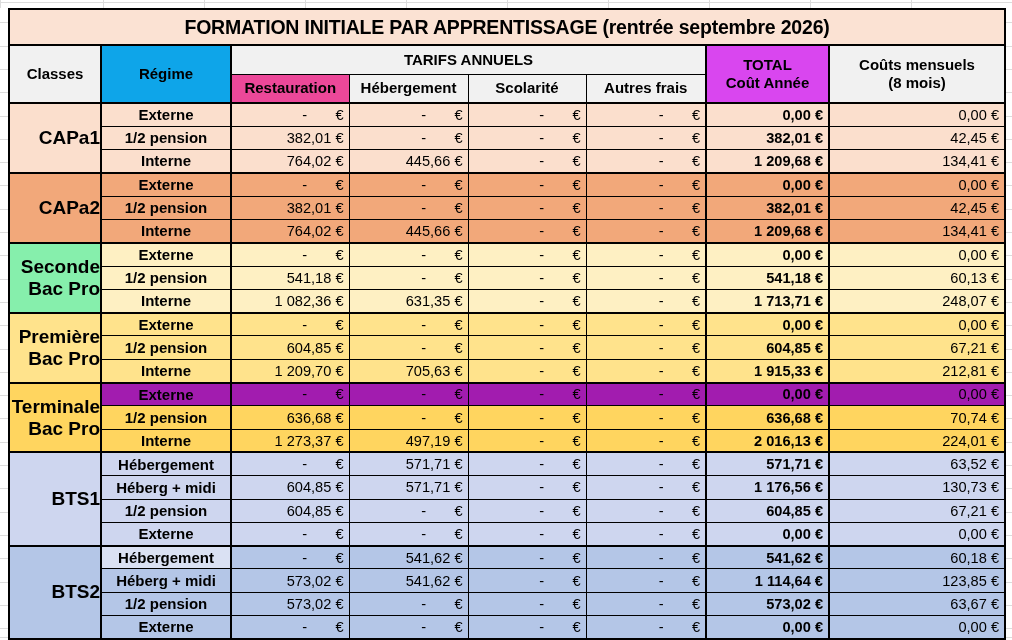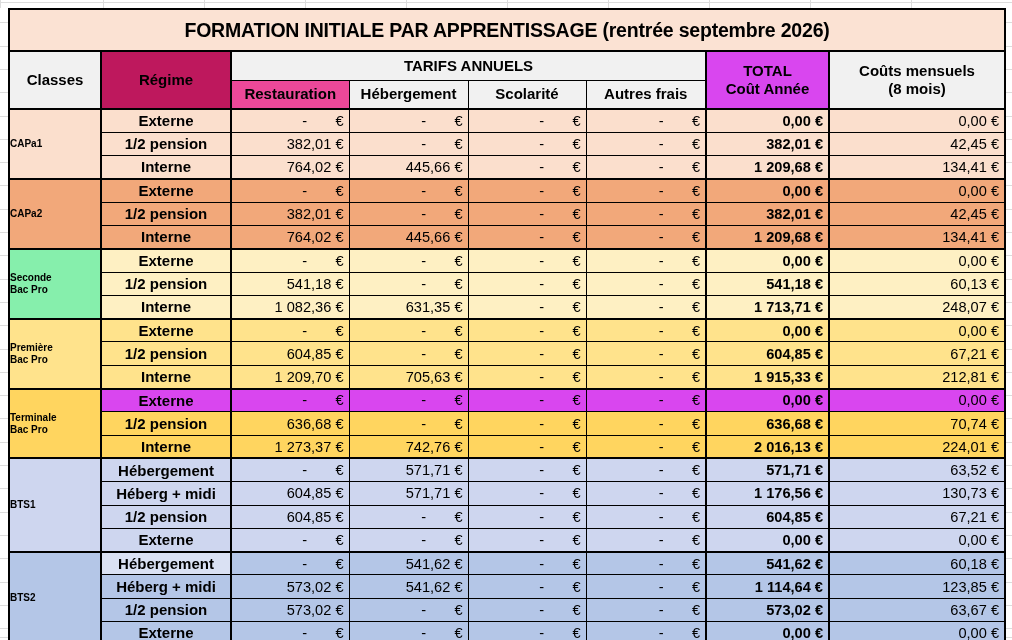--- a/index.html
+++ b/index.html
@@ -22,27 +22,27 @@
     background-image:repeating-linear-gradient(to bottom,transparent 0 22.3px,#dcdcdc 22.3px 23.3px);}
 
   table#tariff-table{
     position:absolute;left:8px;top:8px;z-index:1;
     width:996px;border-collapse:collapse;table-layout:fixed;
     border:2px solid #000;background:#fff;
   }
   td{border:1px solid #000;vertical-align:middle;overflow:hidden;white-space:nowrap;padding:0}
   tr.data{height:23.3px}
   tr.hrow{height:29px}
-  tr.trow{height:42px}
+  tr.trow{height:36px}
   tr.gf td{border-top:2px solid #000}
   .thL{border-left:2px solid #000}
   .title-cell{font-weight:bold;font-size:19.5px;text-align:center;border-bottom:2px solid #000;letter-spacing:-0.2px}
   .hd{font-weight:bold;font-size:15px;text-align:center;line-height:1.2}
   tr.subrow td{border-bottom:2px solid #000}
-  .cls{font-weight:bold;font-size:10px;text-align:left;line-height:1.15}
+  .cls{font-weight:bold;font-size:19px;text-align:right;line-height:1.15}
   .reg{font-weight:bold;font-size:15px;text-align:center}
   .v{font-size:14.6px;text-align:right;padding-right:5px}
   .tot{font-weight:bold}
 </style>
 </head>
 <body>
 
 <div class="gridstub gtop"></div>
 <div class="gridstub gbot"></div>
 <div class="gridstub gleft"></div>
@@ -60,21 +60,21 @@
       <col style="width:176px">
   </colgroup>
 
   <tbody>
       <tr class="trow">
     <td class="title-cell" colspan="8" style="background: rgb(251, 226, 211);">FORMATION INITIALE PAR APPRENTISSAGE (rentrée septembre 2026)</td>
   </tr>
 
   <tr class="hrow">
     <td class="hd" rowspan="2" style="background: rgb(241, 241, 241); margin-top: 40px;">Classes</td>
-    <td class="hd thL" rowspan="2" style="background: #be185d;">Régime</td>
+    <td class="hd thL" rowspan="2" style="background: #0ea5e9;">Régime</td>
     <td class="hd thL" colspan="4" style="background: rgb(241, 241, 241);">TARIFS ANNUELS</td>
     <td class="hd thL" rowspan="2" style="background: #d946ef;">
       <div>TOTAL</div>
       <div>Coût Année</div>
     </td>
     <td class="hd thL" rowspan="2" style="background: rgb(241, 241, 241);">
       <div>Coûts mensuels</div>
       <div>(8 mois)</div>
     </td>
   </tr>
@@ -204,21 +204,21 @@
   <tr class="data" style="background: rgb(255, 227, 140);">
     <td class="reg thL">Interne</td>
     <td class="v thL">1&nbsp;209,70 €</td>
     <td class="v">705,63 €</td>
     <td class="v">-&nbsp;&nbsp;&nbsp;&nbsp;&nbsp;&nbsp;&nbsp;€</td>
     <td class="v">-&nbsp;&nbsp;&nbsp;&nbsp;&nbsp;&nbsp;&nbsp;€</td>
     <td class="v tot thL">1&nbsp;915,33 €</td>
     <td class="v thL">212,81 €</td>
   </tr>
 
-  <tr class="data gf" style="background: #d946ef; margin-top: 20px;">
+  <tr class="data gf" style="background: #a21caf; margin-top: 20px;">
     <td class="cls" rowspan="3" style="background: rgb(255, 213, 95);">
       <div>Terminale</div>
           <div>Bac Pro</div>
     </td>
     <td class="reg thL">Externe</td>
     <td class="v thL">-&nbsp;&nbsp;&nbsp;&nbsp;&nbsp;&nbsp;&nbsp;€</td>
     <td class="v">-&nbsp;&nbsp;&nbsp;&nbsp;&nbsp;&nbsp;&nbsp;€</td>
     <td class="v">-&nbsp;&nbsp;&nbsp;&nbsp;&nbsp;&nbsp;&nbsp;€</td>
     <td class="v">-&nbsp;&nbsp;&nbsp;&nbsp;&nbsp;&nbsp;&nbsp;€</td>
     <td class="v tot thL">0,00 €</td>
@@ -229,21 +229,21 @@
     <td class="v thL">636,68 €</td>
     <td class="v">-&nbsp;&nbsp;&nbsp;&nbsp;&nbsp;&nbsp;&nbsp;€</td>
     <td class="v">-&nbsp;&nbsp;&nbsp;&nbsp;&nbsp;&nbsp;&nbsp;€</td>
     <td class="v">-&nbsp;&nbsp;&nbsp;&nbsp;&nbsp;&nbsp;&nbsp;€</td>
     <td class="v tot thL">636,68 €</td>
     <td class="v thL">70,74 €</td>
   </tr>
   <tr class="data" style="background: rgb(255, 213, 95);">
     <td class="reg thL">Interne</td>
     <td class="v thL">1&nbsp;273,37 €</td>
-    <td class="v">742,76 €</td>
+    <td class="v">497,19 €</td>
     <td class="v">-&nbsp;&nbsp;&nbsp;&nbsp;&nbsp;&nbsp;&nbsp;€</td>
     <td class="v">-&nbsp;&nbsp;&nbsp;&nbsp;&nbsp;&nbsp;&nbsp;€</td>
     <td class="v tot thL">2&nbsp;016,13 €</td>
     <td class="v thL">224,01 €</td>
   </tr>
 
   <tr class="data gf" style="background: rgb(206, 214, 239);">
     <td class="cls" rowspan="4" style="background: rgb(206, 214, 239);">
           <div>BTS1</div>
         </td>

